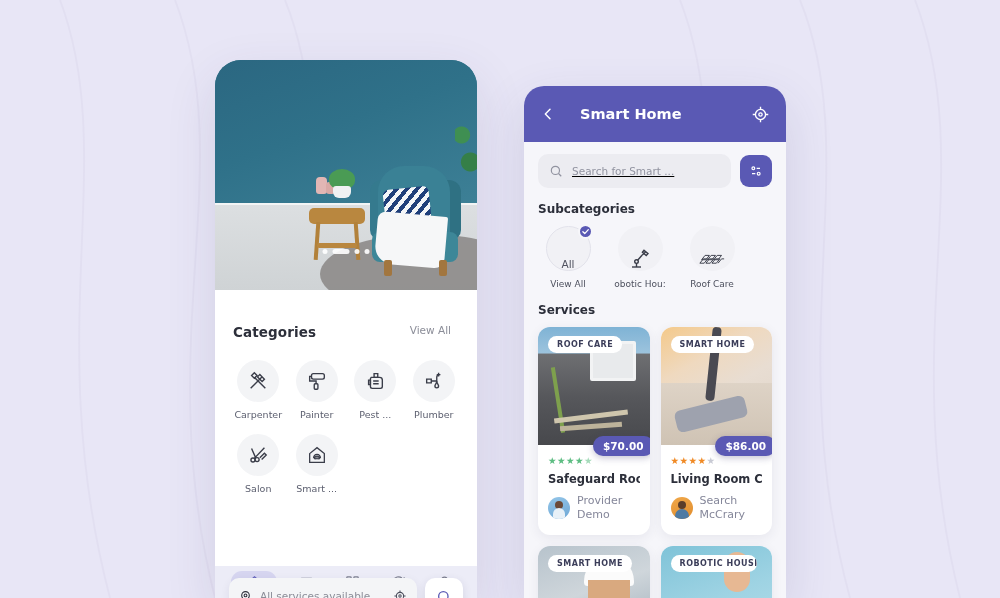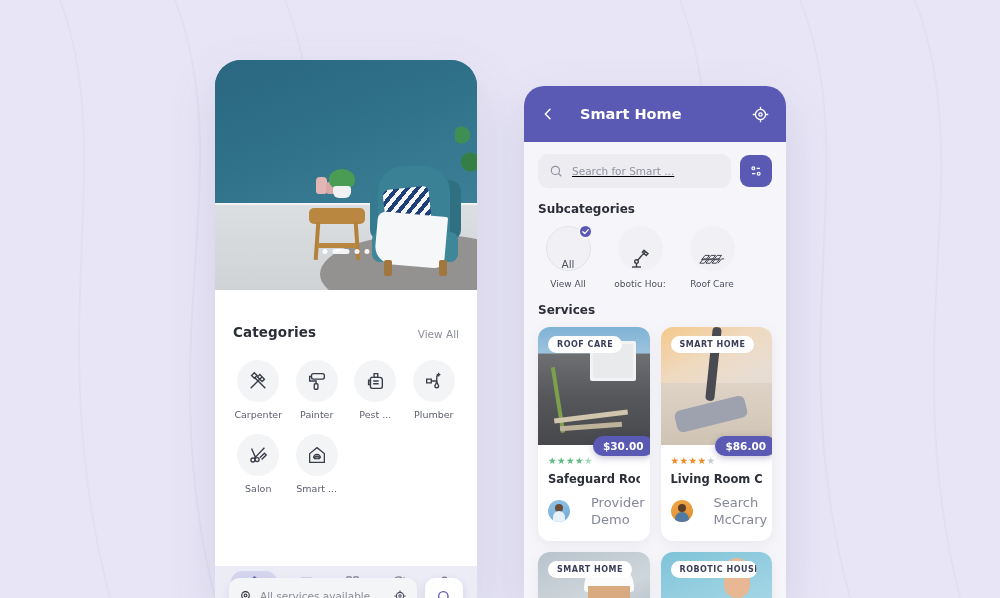--- a/index.html
+++ b/index.html
@@ -74,22 +74,22 @@
 
   .locbar-wrap { position:absolute; left:14px; right:14px; bottom:-18px; display:flex; gap:8px; z-index:5;}
   .locbar { flex:1; height:36px; background:#f4f5f7; border-radius:10px;
     display:flex; align-items:center; padding:0 10px; gap:8px;
     box-shadow:0 3px 10px rgba(40,40,80,.08); }
   .locbar .loctext { flex:1; font-size:10.5px; color:#8b8d98; }
   .locsearch { width:38px; height:38px; background:#fff; border-radius:10px;
     display:flex; align-items:center; justify-content:center;
     box-shadow:0 3px 10px rgba(40,40,80,.12); }
 
-  .cat-head { display:flex; align-items:flex-end; justify-content:space-between;
-    padding: 34px 18px 0 18px; }
+  .cat-head { display:flex; align-items:flex-start; justify-content:space-between;
+    padding: 34px 26px 0 18px; }
   .cat-head h2 { font-size:13.5px; color:#2c2f3a; font-weight:700; letter-spacing:.1px;}
   .cat-head .viewall { font-size:10.5px; color:#8b8d98; }
 
   .cat-grid { display:grid; grid-template-columns:repeat(4,1fr); row-gap:14px;
     padding: 20px 14px 0 14px; }
   .cat-cell { display:flex; flex-direction:column; align-items:center; gap:7px; }
   .cat-circle { width:42px; height:42px; border-radius:50%; background:#f3f4f6;
     display:flex; align-items:center; justify-content:center; }
   .cat-label { font-size:9.5px; color:#5d6070; white-space:nowrap;}
 
@@ -142,21 +142,21 @@
     white-space:nowrap; max-width:86px; overflow:hidden; }
   .price { position:absolute; right:-4px; bottom:-11px; background:#5a59b4; color:#fff;
     font-size:10.5px; font-weight:700; padding:4px 10px; border-radius:12px;
     box-shadow:0 2px 7px rgba(60,55,110,.3); }
   .card-body { padding: 11px 10px 12px 10px; }
   .stars { font-size:9.5px; letter-spacing:.5px; line-height:1; margin-bottom:6px;}
   .card-title { font-size:11.5px; font-weight:700; color:#2c2f3a; white-space:nowrap;
     overflow:hidden; margin-bottom:8px;}
   .prov { display:flex; align-items:center; gap:7px; }
   .avatar { width:22px; height:22px; border-radius:50%; flex:none; overflow:hidden; position:relative;}
-  .prov-name { font-size:13px; color:#85879a; line-height:1.35; white-space:nowrap;margin-left:14px; }
+  .prov-name { font-size:11px; color:#85879a; line-height:1.35; white-space:nowrap; }
 
   
   .img-roof { background:linear-gradient(180deg,#7fb3d5 0%,#9cc3dd 22%,#6e6f72 23%,#56575b 60%,#47484c 100%); }
   .img-roof .dormer { position:absolute; right:14px; top:14px; width:46px; height:40px;
     background:#e8eaec; border:3px solid #f2f3f4; border-radius:2px;}
   .img-roof .plank { position:absolute; left:16px; bottom:26px; width:74px; height:5px;
     background:#cfc6ad; transform:rotate(-7deg);}
   .img-roof .plank2 { position:absolute; left:22px; bottom:16px; width:62px; height:5px;
     background:#bdb39a; transform:rotate(-4deg);}
   .img-roof .ladder { position:absolute; left:18px; top:40px; width:4px; height:66px;
@@ -443,21 +443,21 @@
 
   <div class="cards">
 
     <div class="card">
       <div class="card-img img-roof">
         <div class="dormer"></div>
           <div class="ladder"></div>
         <div class="plank"></div>
           <div class="plank2"></div>
         <span class="chip">ROOF CARE</span>
-        <span class="price">$30.00</span>
+        <span class="price">$70.00</span>
       </div>
       <div class="card-body">
         <div class="stars" style="color:#5dbd82">★★★★<span style="opacity:.55">★</span></div>
         <div class="card-title">Safeguard Roofin</div>
         <div class="prov">
           <span class="avatar av-a"></span>
           <span class="prov-name">
             <span>Provider</span><br>
             <span>Demo</span>
           </span>

